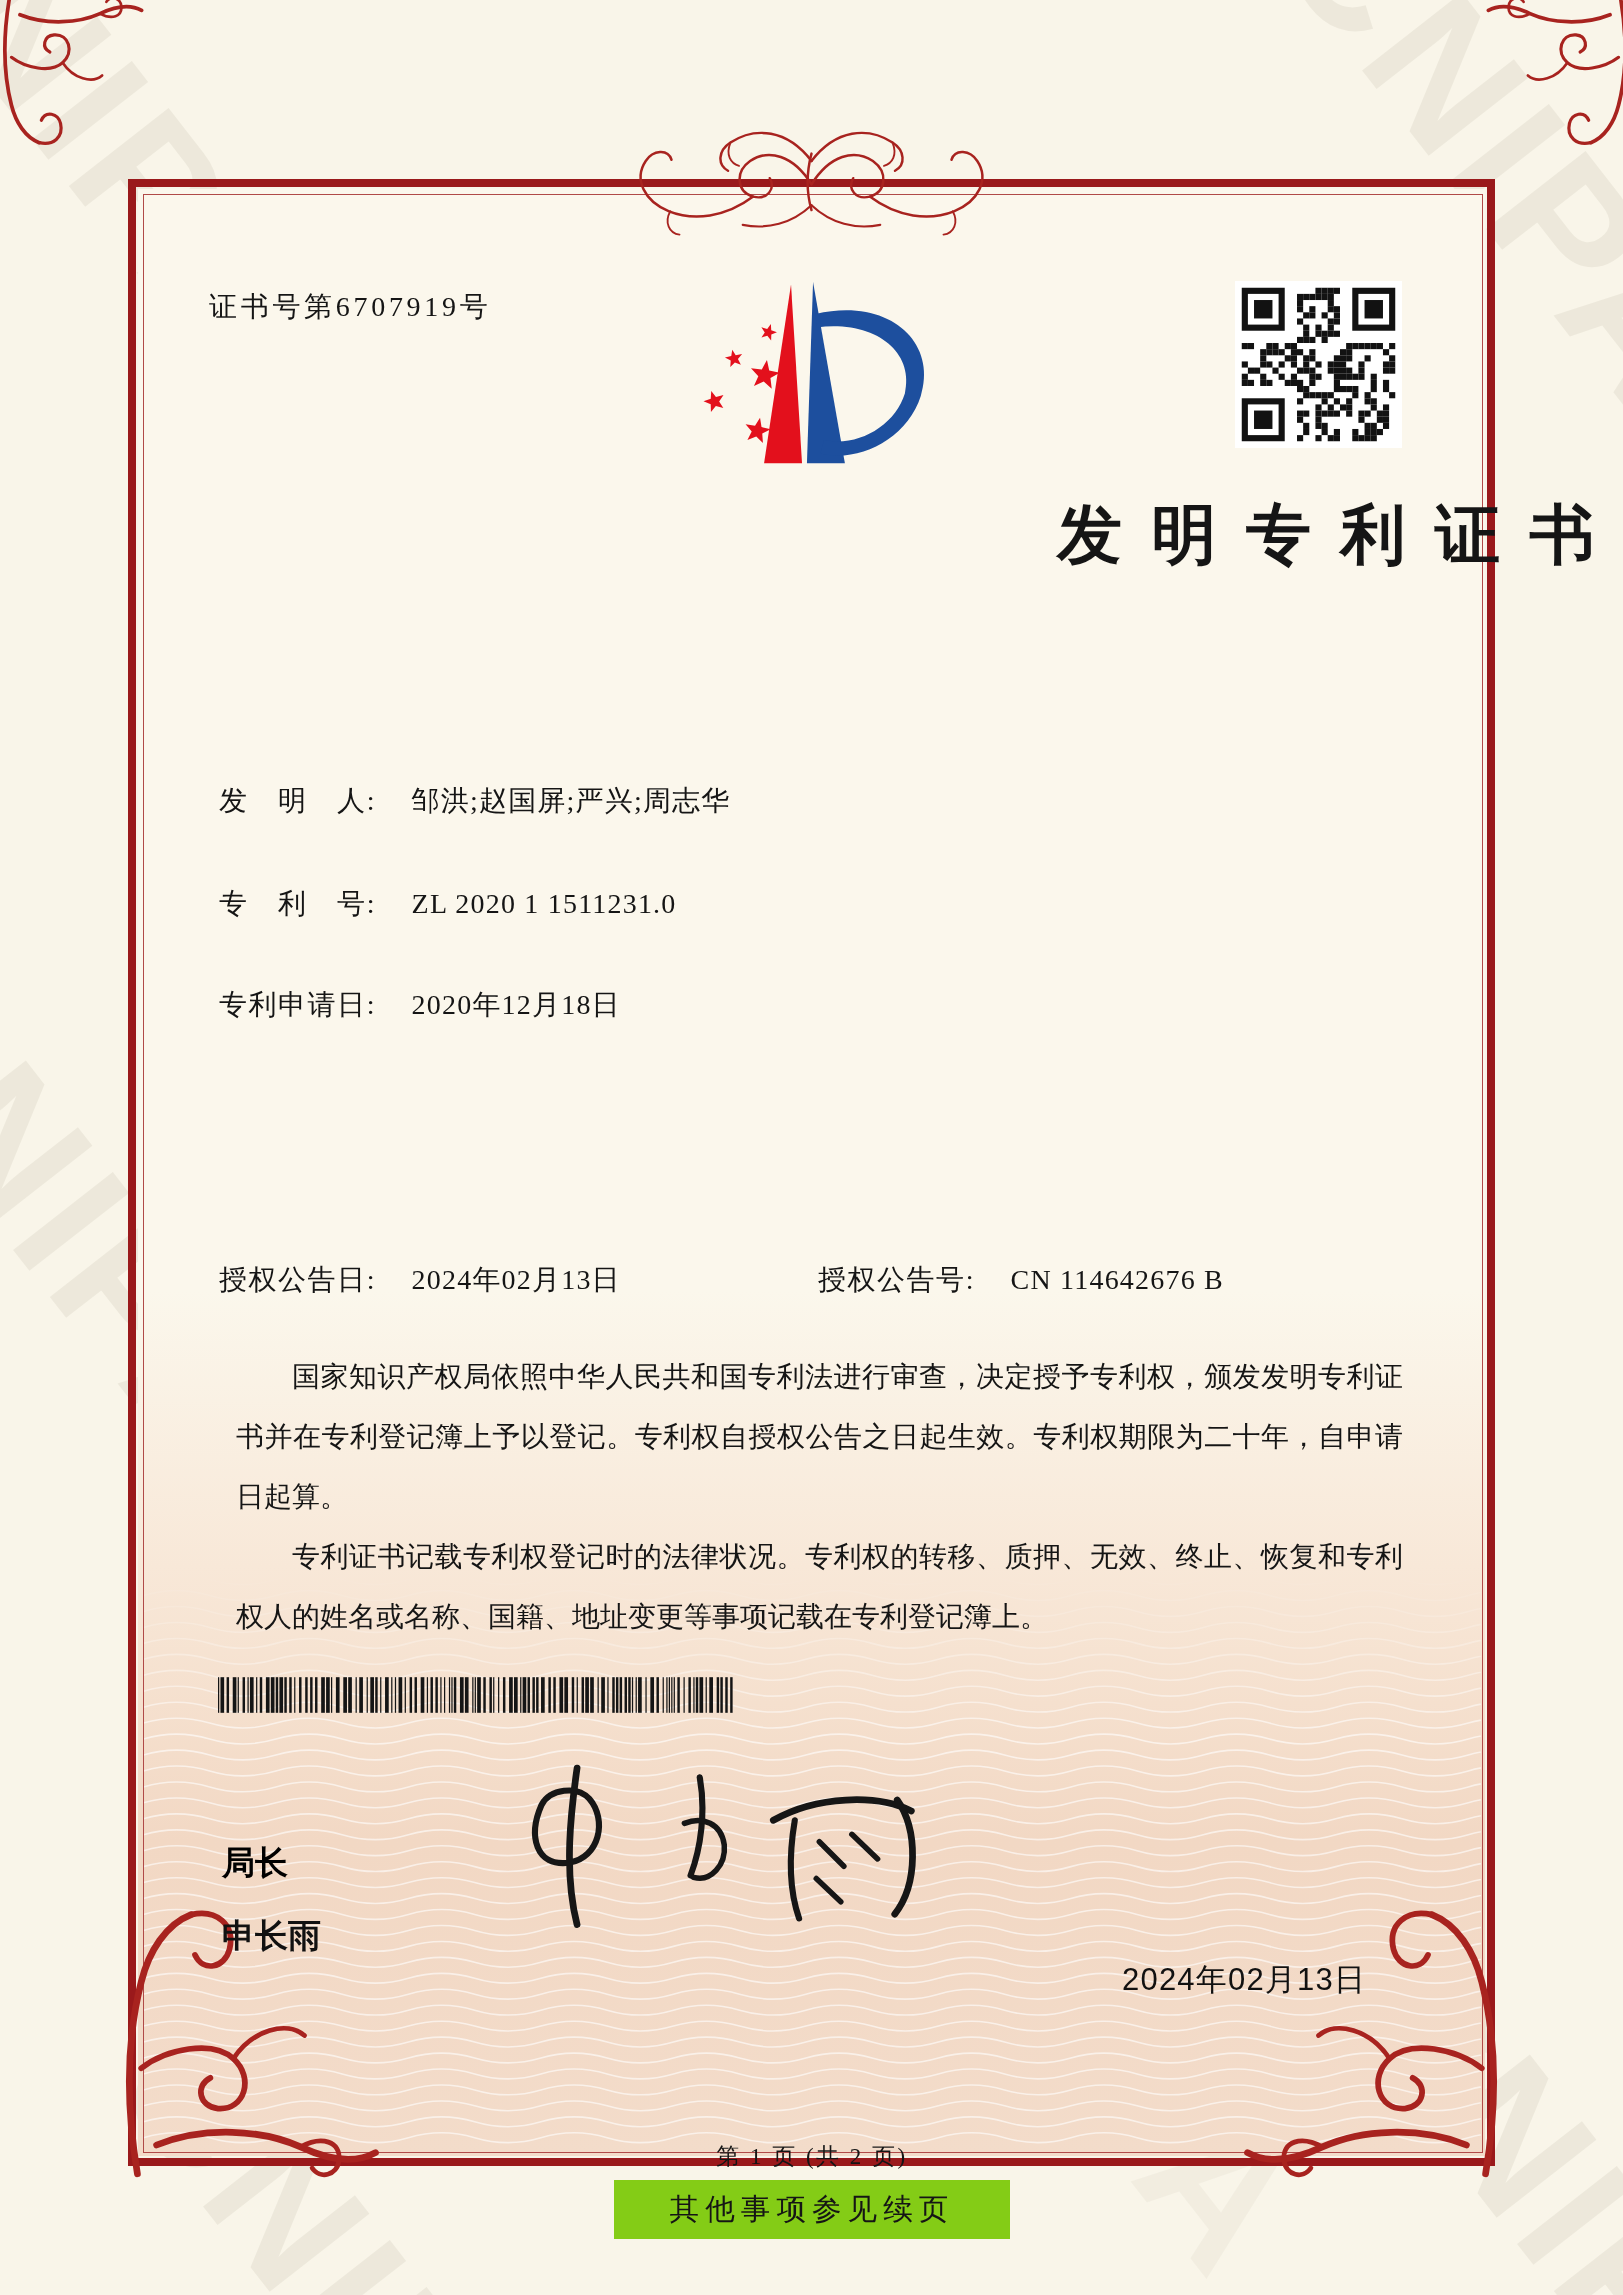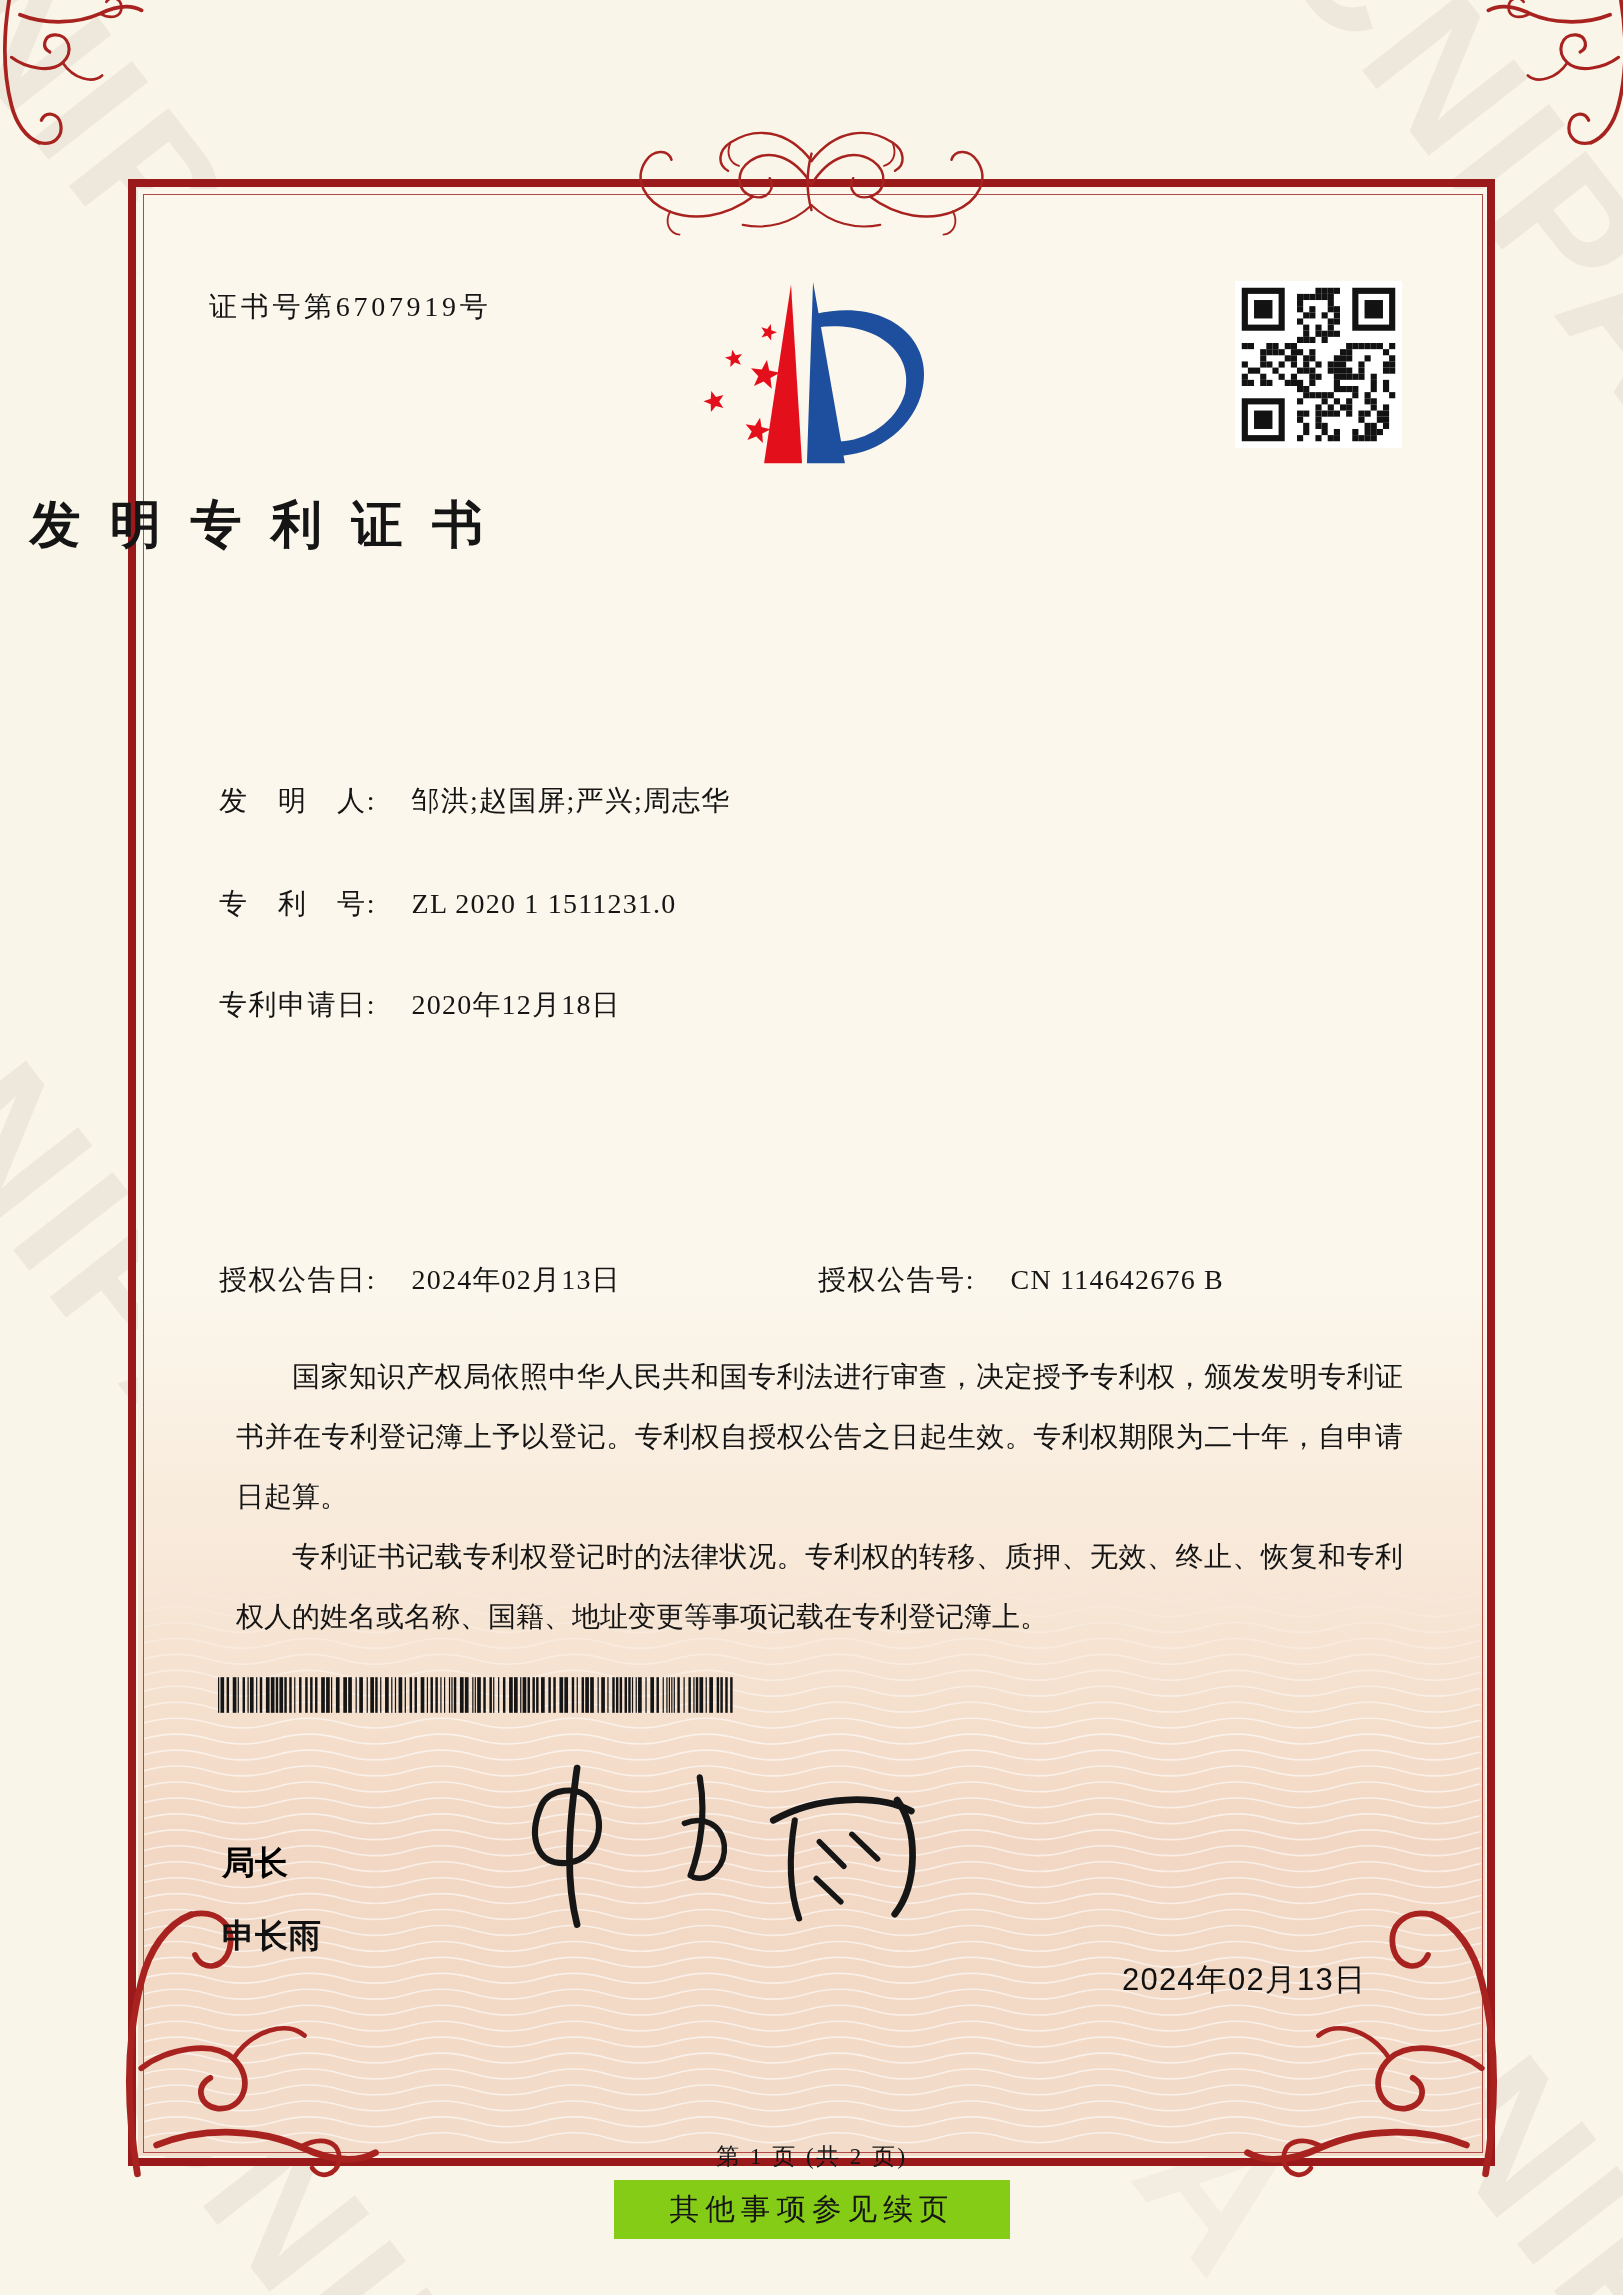--- a/index.html
+++ b/index.html
@@ -15,21 +15,21 @@
   
   .content-bg{left:138px;top:189px;width:1347px;height:1967px;
       background:linear-gradient(180deg,#fbf7ec 0%,#fbf7ec 56%,#f8e8d8 70%,#f2d8c4 84%,#f3dcca 100%);}
   .frame-outer{left:128px;top:179px;width:1351px;height:1971px;border:8.6px solid #9a191b;}
   .frame-inner{left:143px;top:194px;width:1338px;height:1957px;border:1.8px solid #b04a48;}
 
   
   .cert-no{left:209px;top:288px;font-size:28px;letter-spacing:3.7px;}
   .logo{left:693px;top:276px;}
   .qr{left:1235px;top:281px;}
-  .title{left:0;top:491px;width:1624px;text-align:left;font-size:51px;font-weight:700;
+  .title{left:0;top:491px;width:1624px;text-align:right;font-size:65px;font-weight:700;
          letter-spacing:29.5px;text-indent:29.5px;}
 
   
   .row{left:219px;font-size:28px;line-height:40px;white-space:nowrap;}
   .lbl{display:inline-block;width:146px;text-align:justify;text-align-last:justify;vertical-align:top;}
   .colon{margin-left:1.8px;}
   .val{margin-left:37px;letter-spacing:1.2px;}
   .val2{margin-left:185px;letter-spacing:1.2px;}
   .grant-pair2{position:absolute;left:599px;top:0;}
 

